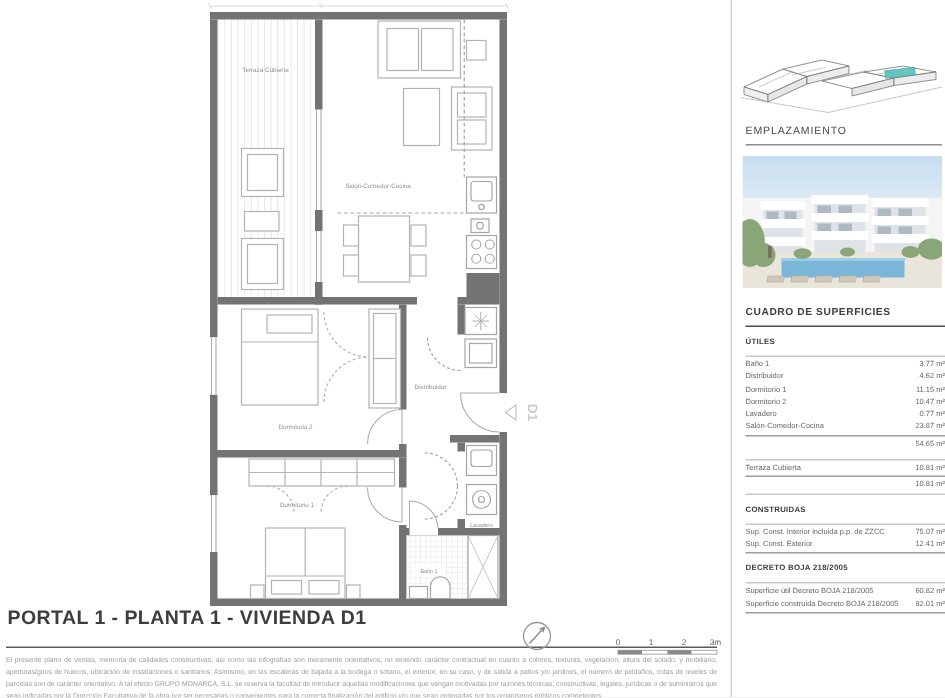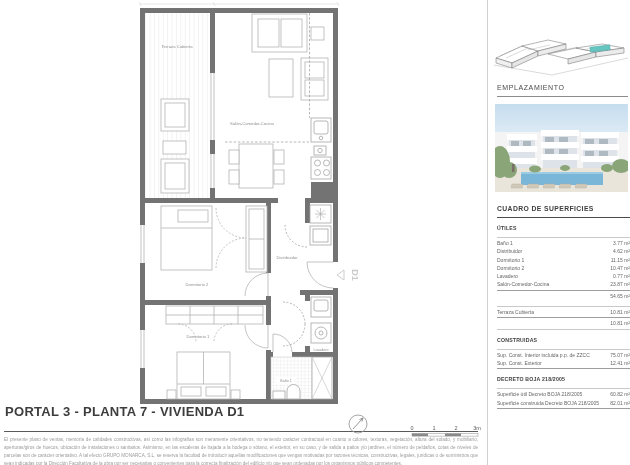--- a/index.html
+++ b/index.html
@@ -347,21 +347,21 @@
         <span>Superficie útil Decreto BOJA 218/2005</span>
         <span class="v">60.82 m²</span>
       </div>
     <div class="row">
         <span>Superficie construida Decreto BOJA 218/2005</span>
         <span class="v">82.01 m²</span>
       </div>
     <div class="line dark"></div>
   </div>
 
-  <div class="abs sheet-title">PORTAL 3 - PLANTA 7 - VIVIENDA D1</div>
+  <div class="abs sheet-title">PORTAL 1 - PLANTA 1 - VIVIENDA D1</div>
   <div class="abs title-rule"></div>
   <div class="abs disclaimer">El presente plano de ventas, memoria de calidades constructivas, así como las infografías son meramente orientativos, no teniendo carácter contractual en cuanto a colores, texturas, vegetación, altura del solado, y mobiliario, aperturas/giros de huecos, ubicación de instalaciones o sanitarios. Asimismo, en las escaleras de bajada a la bodega o sótano, el exterior, en su caso, y de salida a patios y/o jardines, el número de peldaños, cotas de niveles de parcelas son de carácter orientativo. A tal efecto GRUPO MONARCA, S.L. se reserva la facultad de introducir aquellas modificaciones que vengan motivadas por razones técnicas, constructivas, legales, jurídicas o de suministros que sean indicadas por la Dirección Facultativa de la obra por ser necesarias o convenientes para la correcta finalización del edificio y/o que sean ordenadas por los organismos públicos competentes.</div>
 
   <svg class="abs" style="left:346px;top:412px" width="24" height="24" viewBox="0 0 24 24">
     <circle cx="12" cy="12" r="9" fill="none" stroke="#9a9a9a" stroke-width="0.9"></circle>
     <path d="M7 17 L17 6 M17 6 L13.5 7.5 M17 6 L16 9.5" fill="none" stroke="#8a8a8a" stroke-width="0.9"></path>
   </svg>
 
   <svg class="abs" style="left:405px;top:423px" width="80" height="18" viewBox="0 0 80 18">
     <g font-size="5.5" fill="#5a5a5a" text-anchor="middle">

